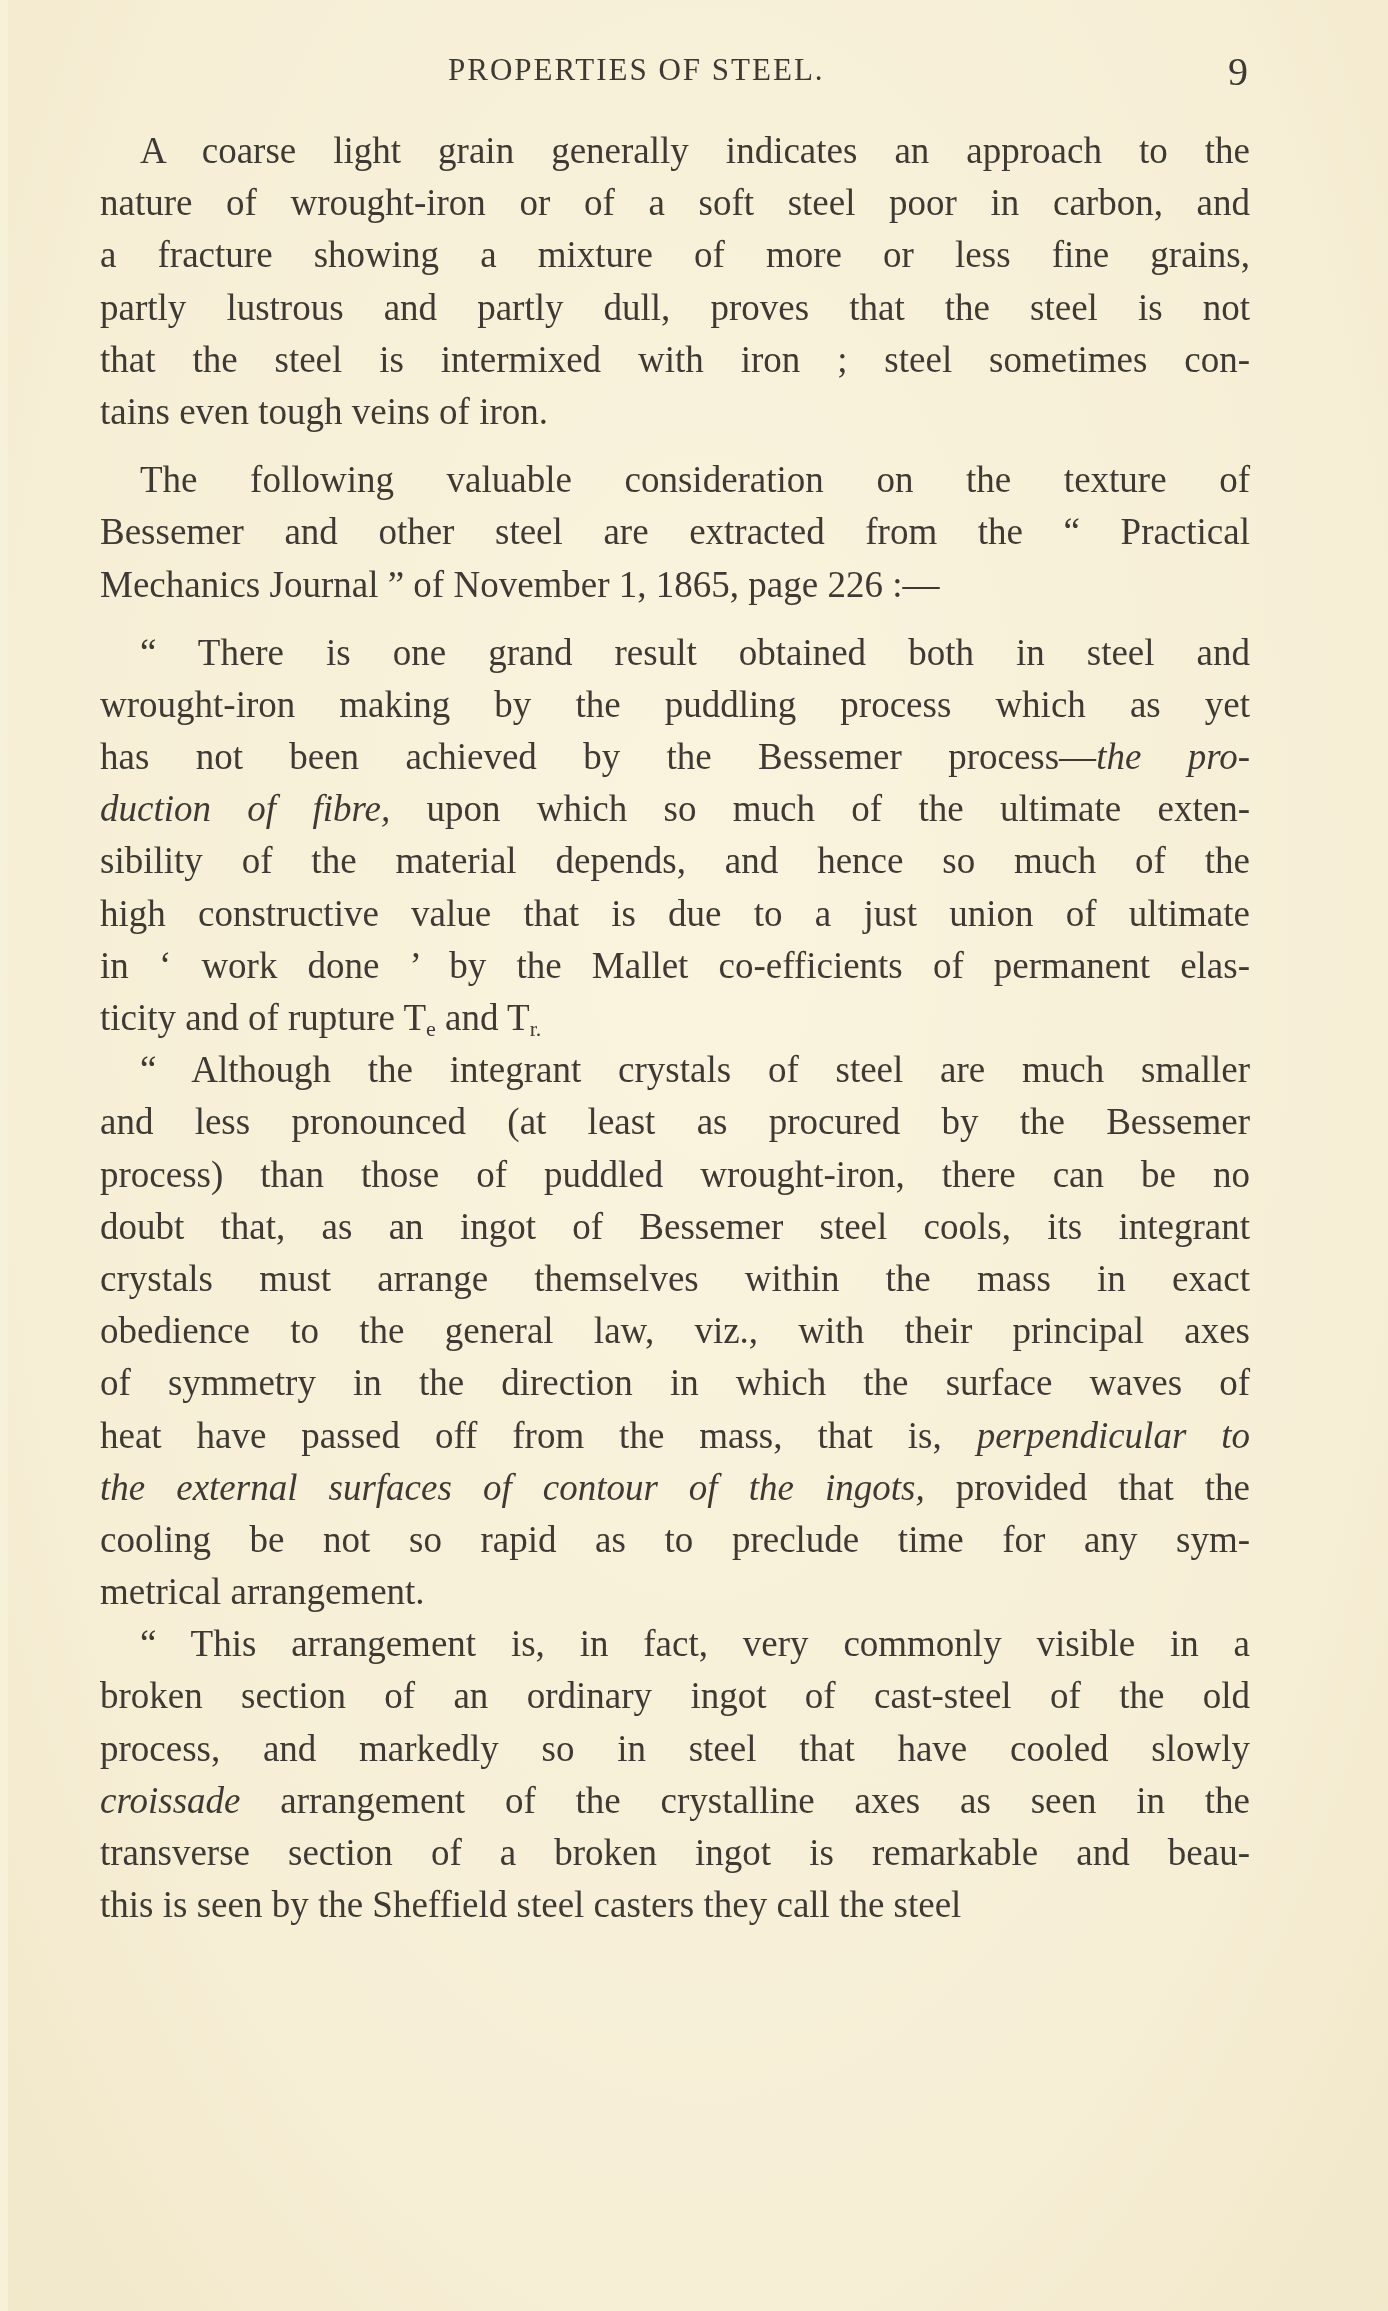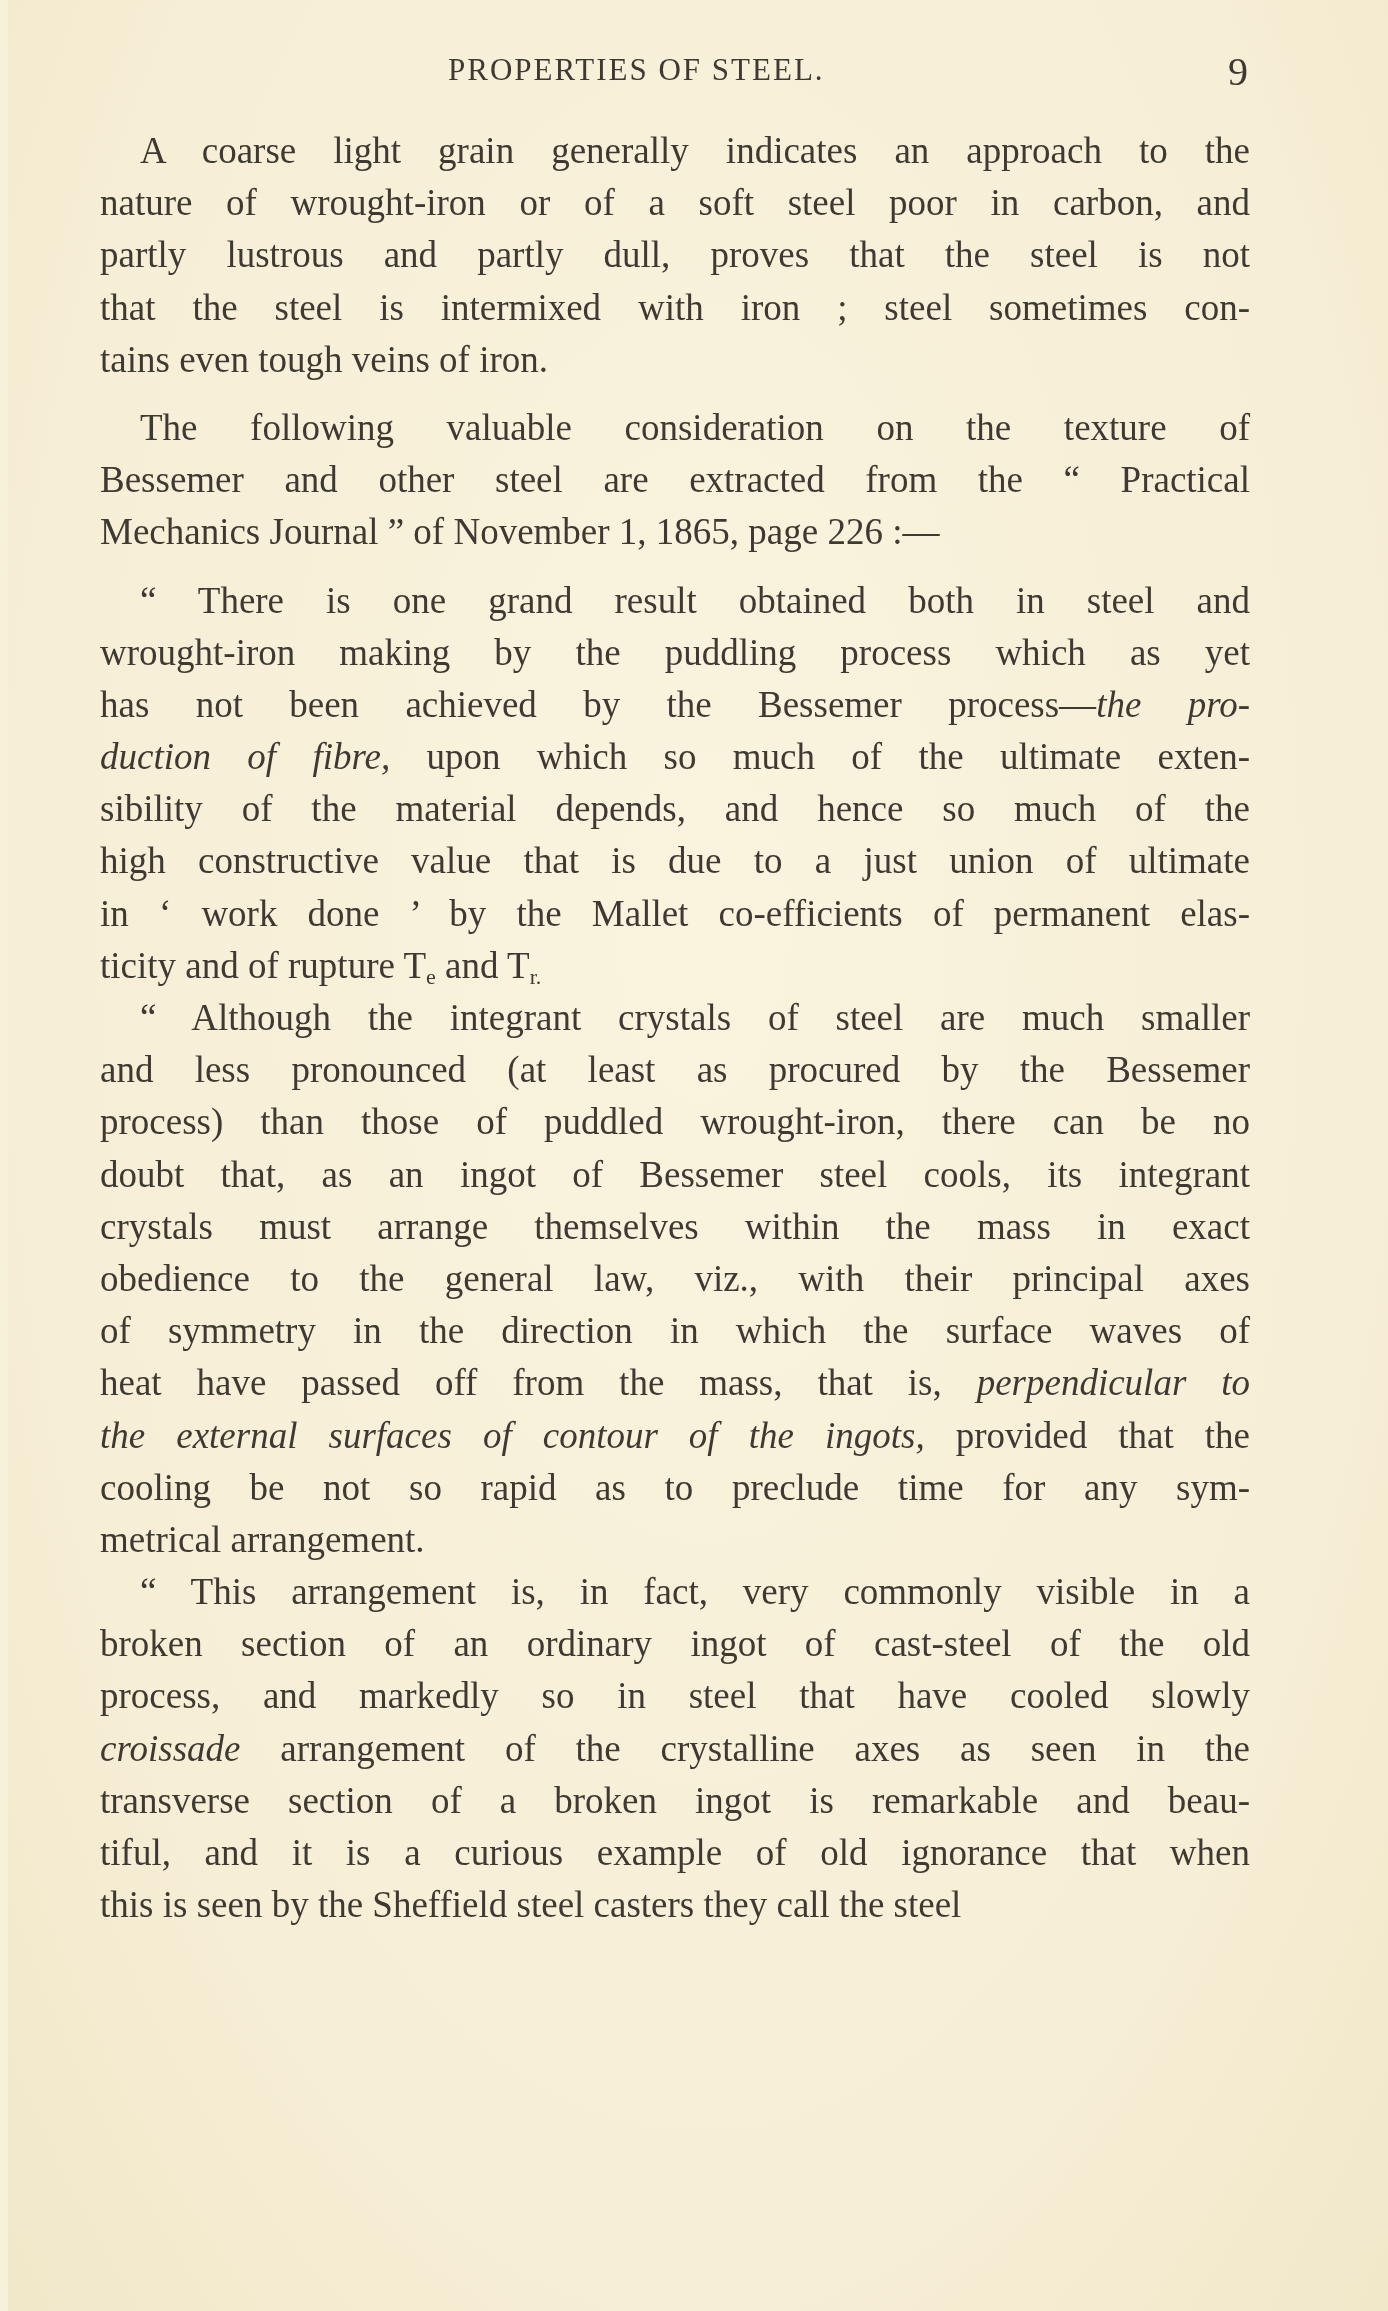--- a/index.html
+++ b/index.html
@@ -51,20 +51,21 @@
 
   <div class="running-head">
     <span class="running-title">PROPERTIES OF STEEL.</span>
     <span class="folio">9</span>
   </div>
 
   <div class="body-text" id="body-text">
       <div>
         <span class="line indent">A coarse light grain generally indicates an approach to the</span>
         <span class="line">nature of wrought-iron or of a soft steel poor in carbon, and</span>
+        <span class="line">a fracture showing a mixture of more or less fine grains,</span>
         <span class="line">partly lustrous and partly dull, proves that the steel is not</span>
         <span class="line">that the steel is intermixed with iron ; steel sometimes con-</span>
         <span class="line last">tains even tough veins of iron.</span>
       </div>
       <div>
         <span class="line indent para-gap">The following valuable consideration on the texture of</span>
         <span class="line">Bessemer and other steel are extracted from the “ Practical</span>
         <span class="line last">Mechanics Journal ” of November 1, 1865, page 226 :—</span>
       </div>
       <div>
@@ -89,18 +90,17 @@
         <span class="line"><span class="it">the external surfaces of contour of the ingots,</span><span> provided that the</span></span>
         <span class="line">cooling be not so rapid as to preclude time for any sym-</span>
         <span class="line last">metrical arrangement.</span>
       </div>
       <div>
         <span class="line indent">“ This arrangement is, in fact, very commonly visible in a</span>
         <span class="line">broken section of an ordinary ingot of cast-steel of the old</span>
         <span class="line">process, and markedly so in steel that have cooled slowly</span>
         <span class="line"><span class="it">croissade</span><span> arrangement of the crystalline axes as seen in the</span></span>
         <span class="line">transverse section of a broken ingot is remarkable and beau-</span>
-        <span class="line">tiful, and it is a curious example of old ignorance that when</span>
         <span class="line last">this is seen by the Sheffield steel casters they call the steel</span>
       </div>
     </div>
 
 </div>
 
 </body></html>

